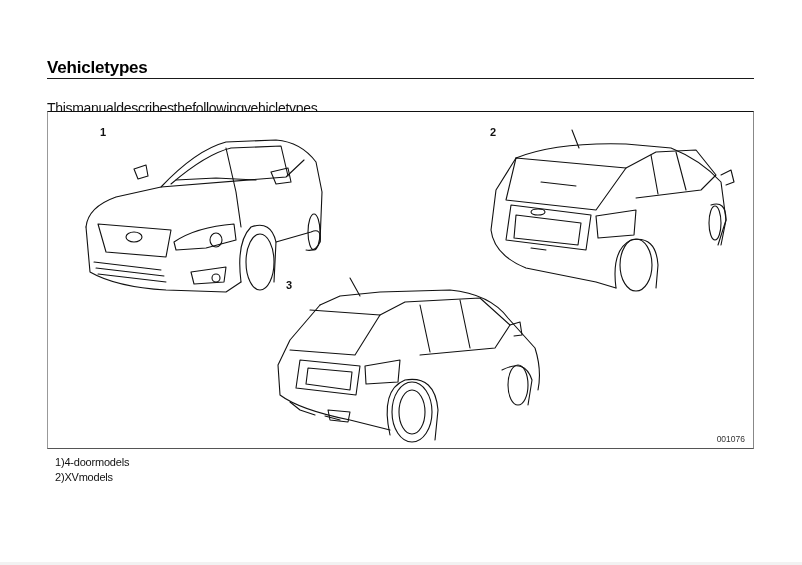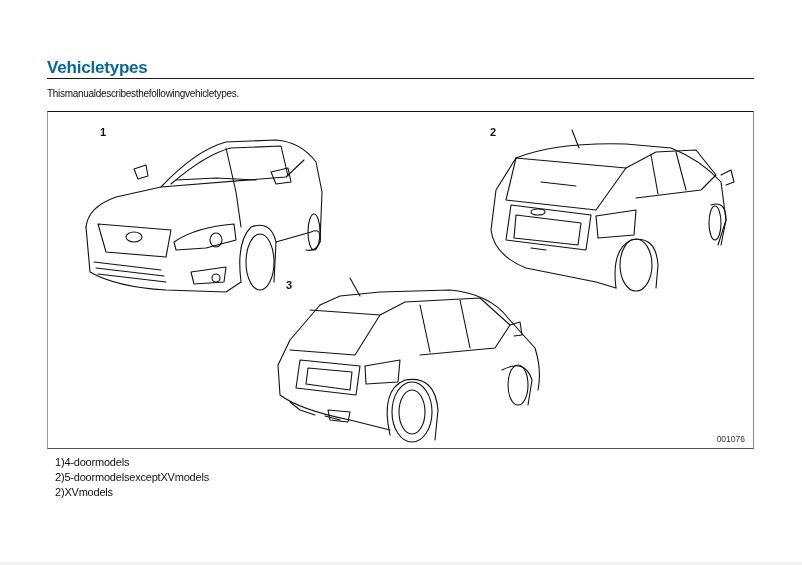--- a/index.html
+++ b/index.html
@@ -1,21 +1,21 @@
 <!DOCTYPE html>
 <html><head>
 <meta charset="utf-8">
 <style>
   html, body { margin:0; padding:0; background:#ffffff; }
   body { width:802px; height:565px; position:relative; overflow:hidden;
          font-family:"Liberation Sans", sans-serif; color:#111; }
   .page-bottom { position:absolute; left:0; right:0; top:562px; height:3px; background:#f2f2f2; }
-  .heading { position:absolute; left:47px; top:58px; font-size:17px; font-weight:bold; letter-spacing:-0.2px; color:#0369a1; }
+  .heading { position:absolute; left:47px; top:58px; font-size:17px; font-weight:bold; letter-spacing:-0.2px; color:#000000; }
   .rule { position:absolute; left:47px; top:78px; width:707px; height:1px; background:#1a1a1a; }
-  .intro { position:absolute; left:47px; top:88px; font-size:10px; letter-spacing:-0.3px; }
+  .intro { position:absolute; left:47px; top:100px; font-size:14px; letter-spacing:-0.3px; }
   .figure { position:absolute; left:47px; top:111px; width:705px; height:336px;
             border-top:1.5px solid #111; border-right:1.5px solid #888;
             border-bottom:1.5px solid #555; border-left:1.5px solid #999; background:#fff; }
   .callout { position:absolute; font-size:11px; font-weight:bold; }
   .fig-code { position:absolute; right:8px; bottom:4px; font-size:8.5px; color:#333; }
   .captions { position:absolute; left:55px; top:455px; font-size:11px; line-height:15px; letter-spacing:-0.2px; }
   svg.car { position:absolute; overflow:visible; }
   svg.car * { fill:none; stroke:#111; stroke-width:1.1; stroke-linejoin:round; stroke-linecap:round; }
 </style>
 </head>
@@ -90,17 +90,16 @@
     <path d="M232 100 Q255 88 262 110 L258 135"></path>
     <ellipse cx="248" cy="115" rx="10" ry="20"></ellipse>
     <path d="M240 55 L250 52 L252 65 L244 66"></path>
   </svg>
 
   <span class="fig-code">001076</span>
 </div>
 
 <div class="captions">
   <div>1)4-doormodels</div>
-  <div>2)5-doormodelsexceptXVmodels</div>
   <div>2)XVmodels</div>
 </div>
 
 <div class="page-bottom"></div>
 
 </body></html>

